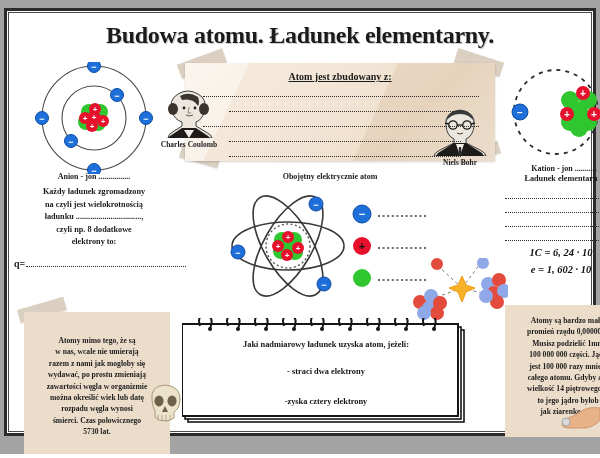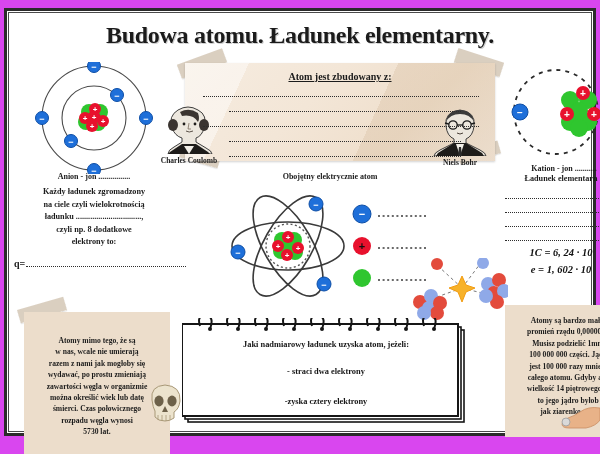--- a/index.html
+++ b/index.html
@@ -1,17 +1,17 @@
 <!DOCTYPE html>
 <html><head>
 <meta charset="utf-8">
 <style>
   html,body{margin:0;padding:0;background:#fff;}
   body{width:600px;height:458px;font-family:"Liberation Serif",serif;overflow:hidden;}
-  #poster{position:relative;width:600px;height:458px;background:#d946ef;box-sizing:border-box;}
+  #poster{position:relative;width:600px;height:458px;background:#a3a3a3;box-sizing:border-box;}
   .frame-outer{position:absolute;left:4px;top:8px;right:4px;bottom:22px;border:3px solid #2b2b2b;background:#fff;}
   .frame-inner{position:absolute;left:8px;top:12px;right:8px;bottom:26px;border:1px solid #4a4a4a;background:#fff;}
   .stage{position:absolute;left:0;top:0;width:600px;height:458px;}
 
   .title{position:absolute;left:0;top:22px;width:600px;text-align:center;
     font-size:24px;font-weight:bold;color:#1b1b1b;letter-spacing:-0.3px;
     text-shadow:1px 1px 0 #cfcfcf;}
 
   
   .parchment{position:absolute;left:185px;top:63px;width:310px;height:98px;
@@ -28,21 +28,21 @@
     font-size:10px;font-weight:bold;color:#1b1b1b;text-decoration:underline;z-index:3;}
   .dotline{height:9px;border-bottom:1.6px dotted #2d2d2d;}
   .parch-lines{position:absolute;left:18px;top:24px;width:276px;z-index:3;}
   .parch-lines .dotline{margin-bottom:5px;}
   .parch-lines .dotline.short{margin-left:26px;width:232px;}
 
   
   .portrait{position:absolute;}
   .portrait .pname{position:absolute;left:50%;transform:translateX(-50%);
     white-space:nowrap;font-size:7.5px;font-weight:bold;color:#1b1b1b;}
-  .coulomb{left:160px;top:102px;width:58px;height:52px;}
+  .coulomb{left:160px;top:86px;width:58px;height:52px;}
   .coulomb .pname{top:54px;}
   .bohr{left:432px;top:104px;width:56px;height:52px;}
   .bohr .pname{top:54px;}
 
   
   .svgbox{position:absolute;}
   .caption{position:absolute;text-align:center;font-size:8px;font-weight:bold;color:#1b1b1b;white-space:nowrap;}
 
   .leftblock{position:absolute;left:14px;top:186px;width:160px;text-align:center;
     font-size:8.2px;font-weight:bold;color:#1b1b1b;line-height:12.5px;}
@@ -124,21 +124,21 @@
               <text x="89" y="36.5">−</text>
               <text x="43" y="82.5">−</text>
           </g>
         </g>
       </svg>
     </div>
     <div class="caption" style="left:14px;top:172px;width:160px;">Anion - jon ................</div>
 
     <div class="leftblock">
       <div>Każdy ładunek zgromadzony</div>
-      <div>na ciele czyli wielokrotnością</div>
+      <div>na czyli jest wielokrotnością</div>
       <div>ładunku ................................,</div>
       <div>czyli np. 8 dodatkowe</div>
       <div>elektrony to:</div>
     </div>
 
     <div class="qline">
       <span>q=</span>
       <span class="qdots"></span>
     </div>
 
@@ -334,22 +334,22 @@
     </div>
 
     <div class="tape t5"></div>
     <div class="note left">
       <div>Atomy mimo tego, że są</div>
       <div>w nas, wcale nie umierają</div>
       <div>razem z nami jak mogłoby się</div>
       <div>wydawać, po prostu zmieniają</div>
       <div>zawartości węgla w organizmie</div>
       <div>można określić wiek lub datę</div>
+      <div>rozpadu węgla wynosi</div>
       <div>śmierci.  Czas połowicznego</div>
-      <div>rozpadu węgla wynosi</div>
       <div>5730 lat.</div>
     </div>
 
     <div class="svgbox" style="left:146px;top:382px;width:40px;height:42px;">
       <svg width="40" height="42" viewBox="0 0 40 42">
         <path d="M6 18 Q4 4 19 3 Q35 4 34 19 Q33 27 28 30 L28 36 Q24 39 19 39 Q12 39 9 35 L9 29 Q7 26 6 18 Z" fill="#ece3cd" stroke="#a89877" stroke-width="1"></path>
         <ellipse cx="13" cy="19" rx="4.6" ry="5.4" fill="#6d6149"></ellipse>
         <ellipse cx="26" cy="19" rx="4.6" ry="5.4" fill="#6d6149"></ellipse>
         <path d="M19 24 L16 30 L22 30 Z" fill="#6d6149"></path>
         <g stroke="#a89877" stroke-width="0.8">

